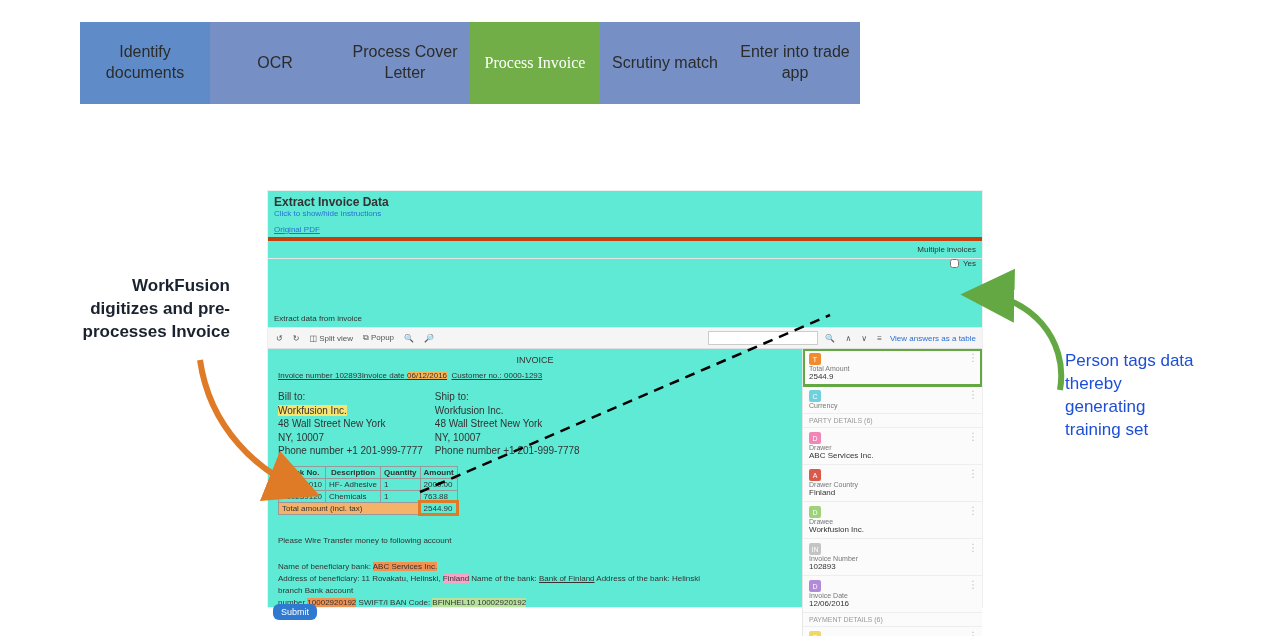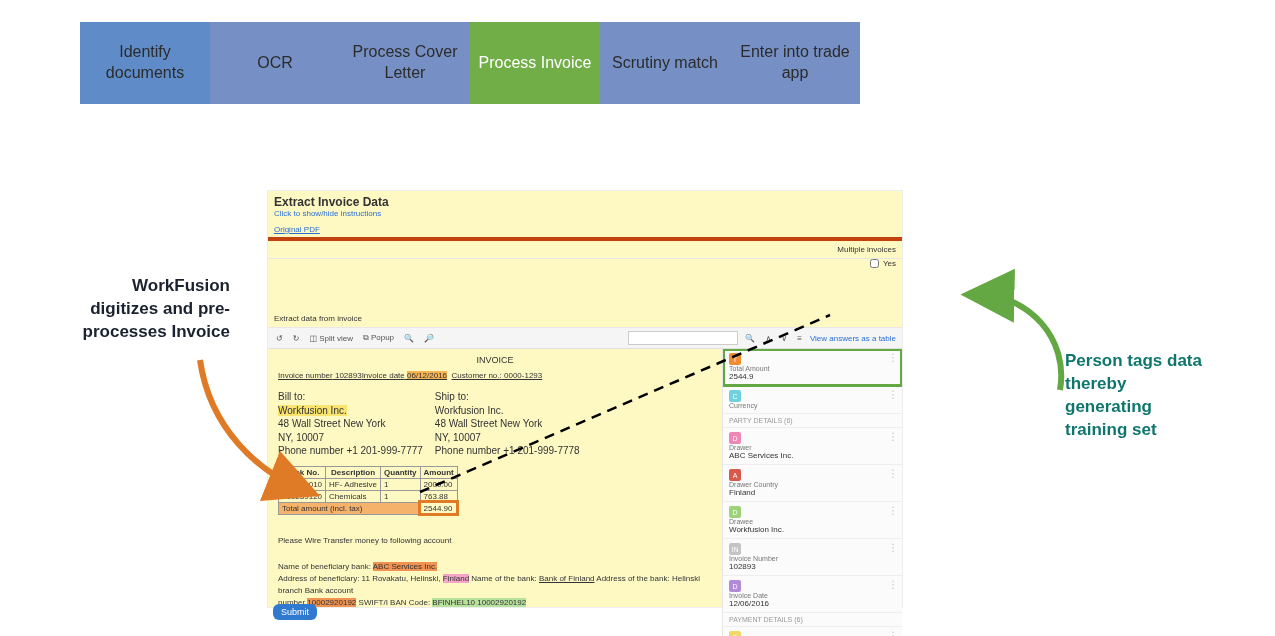--- a/index.html
+++ b/index.html
@@ -23,53 +23,53 @@
     color: #2b2b2b;
     display: flex;
     align-items: center;
     justify-content: center;
     text-align: center;
     font-size: 16px;
     line-height: 1.3;
     padding: 6px;
   }
   .step-box.light { background: #5f8cc8; }
-  .step-box.active { background: #71ae48; color:#fff; }
+  .step-box.active { background: #71ae48; color:#fff;font-family:Liberation Serif, serif; }
 
   .left-caption {
     position: absolute;
     left: 80px;
     top: 275px;
     font-size: 17px;
     font-weight: bold;
     color: #1a222f;
     text-align: right;
     width: 150px;
     line-height: 1.35;
   }
   .right-caption {
     position: absolute;
     right: 70px;
     top: 350px;
     font-size: 17px;
-    font-weight: bold;
-    color: #0f766e;
+    font-weight: normal;
+    color: #1d4ed8;
     text-align: left;
     width: 140px;
     line-height: 1.35;
   }
 
   
   .app {
     position: absolute;
     left: 267px;
     top: 190px;
-    width: 636px;
+    width: 716px;
     height: 418px;
-    background: #fef9c3;
+    background: #5eead4;
     border: 1px solid #eee;
     font-size: 8px;
     color: #333;
   }
   .app-title { font-size: 12px; font-weight: bold; padding: 4px 6px 0 6px; }
   .app-link { color: #2a6fd4; font-size: 8px; padding: 0 6px 4px 6px; cursor:pointer; }
   .tab { color: #2a6fd4; border-bottom: 4px solid #c2410c; padding: 3px 6px; font-size:8px;text-decoration:underline; }
   .multi-row { display:flex; justify-content:flex-end; align-items:center; padding: 4px 6px; gap:4px; border-bottom:1px solid #e6e6e6;}
   .extract-label { padding: 4px 6px; font-size: 8px; color:#333; border-bottom:1px solid #e8e8e8;margin-top:38px;}
   .toolbar {

